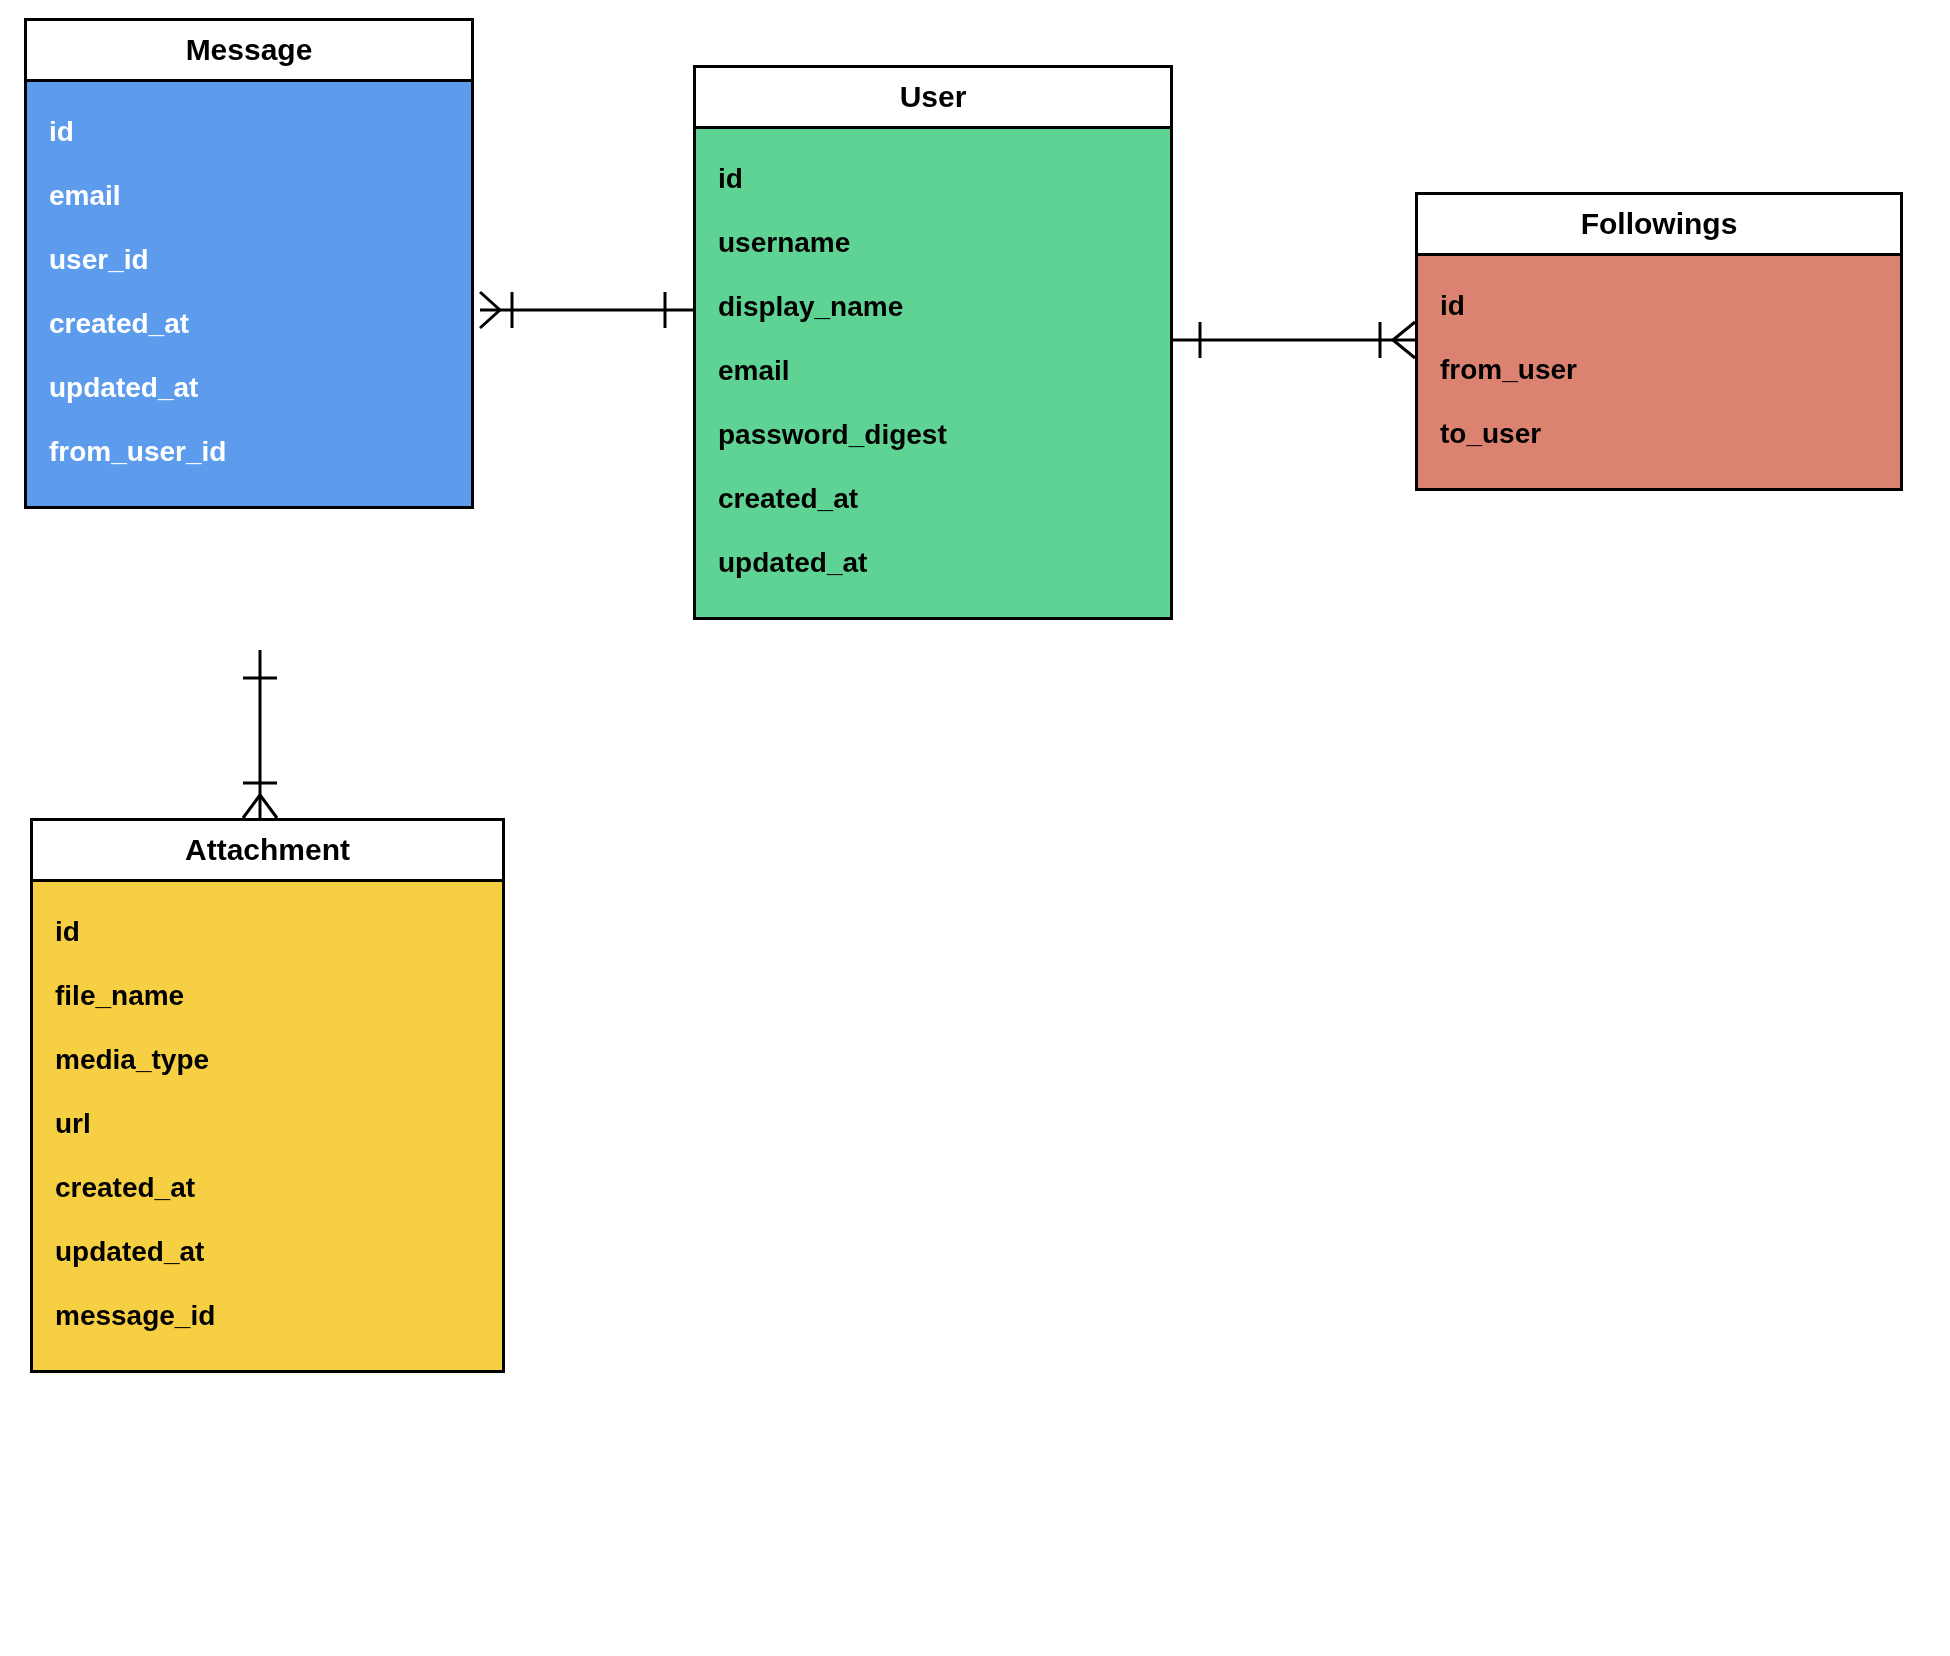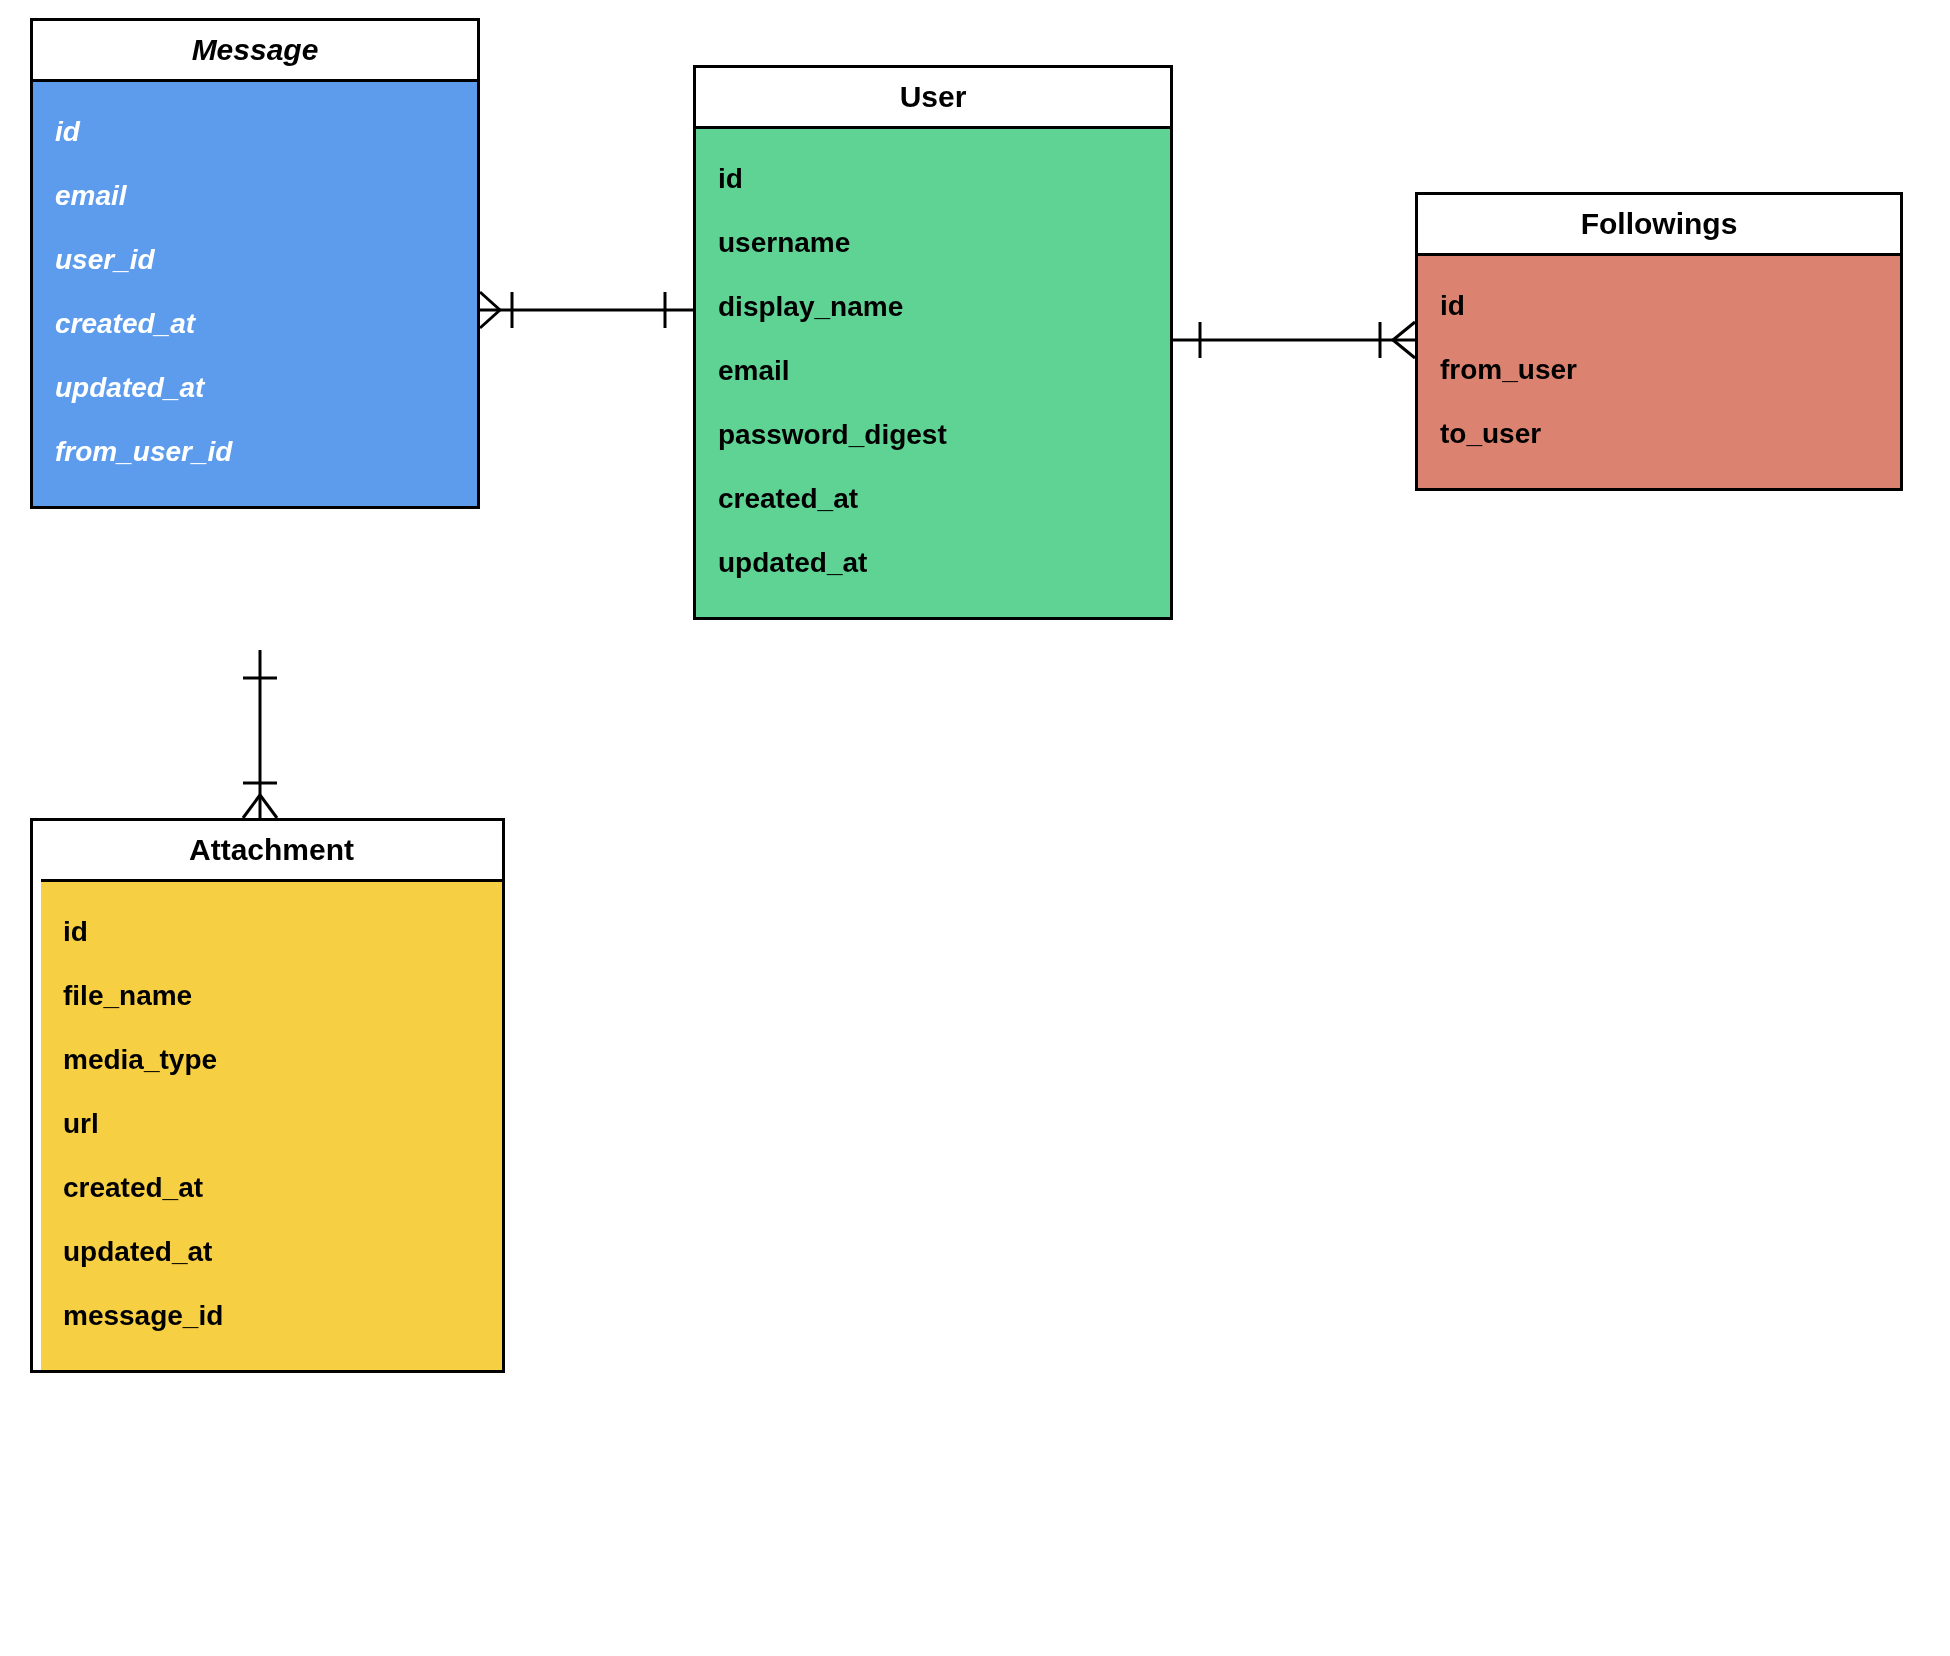--- a/index.html
+++ b/index.html
@@ -88,21 +88,21 @@
     <line x1="243" y1="678" x2="277" y2="678" stroke="#000" stroke-width="3"></line>
 
     <line x1="260" y1="795" x2="243" y2="818" stroke="#000" stroke-width="3"></line>
     <line x1="260" y1="795" x2="277" y2="818" stroke="#000" stroke-width="3"></line>
 
     <line x1="243" y1="783" x2="277" y2="783" stroke="#000" stroke-width="3"></line>
   </g>
 </svg>
 
 <div id="entities-root">
-      <div class="entity c-blue" style="left: 30px; top: 18px; width: 450px; font-style: italic;">
+      <div class="entity c-blue" style="left: 24px; top: 18px; width: 450px;">
         <div class="entity-header">Message</div>
         <div class="entity-body">
           <div class="entity-row">id</div>
           <div class="entity-row">email</div>
           <div class="entity-row">user_id</div>
           <div class="entity-row">created_at</div>
           <div class="entity-row">updated_at</div>
           <div class="entity-row">from_user_id</div>
         </div>
       </div>
@@ -119,21 +119,21 @@
         </div>
       </div>
       <div class="entity c-red" style="left: 1415px; top: 192px; width: 488px;">
         <div class="entity-header">Followings</div>
         <div class="entity-body">
           <div class="entity-row">id</div>
           <div class="entity-row">from_user</div>
           <div class="entity-row">to_user</div>
         </div>
       </div>
-      <div class="entity c-yellow" style="left: 30px; top: 818px; width: 475px; padding-left: 8px;">
+      <div class="entity c-yellow" style="left: 30px; top: 818px; width: 475px;">
         <div class="entity-header">Attachment</div>
         <div class="entity-body">
           <div class="entity-row">id</div>
           <div class="entity-row">file_name</div>
           <div class="entity-row">media_type</div>
           <div class="entity-row">url</div>
           <div class="entity-row">created_at</div>
           <div class="entity-row">updated_at</div>
           <div class="entity-row">message_id</div>
         </div>

